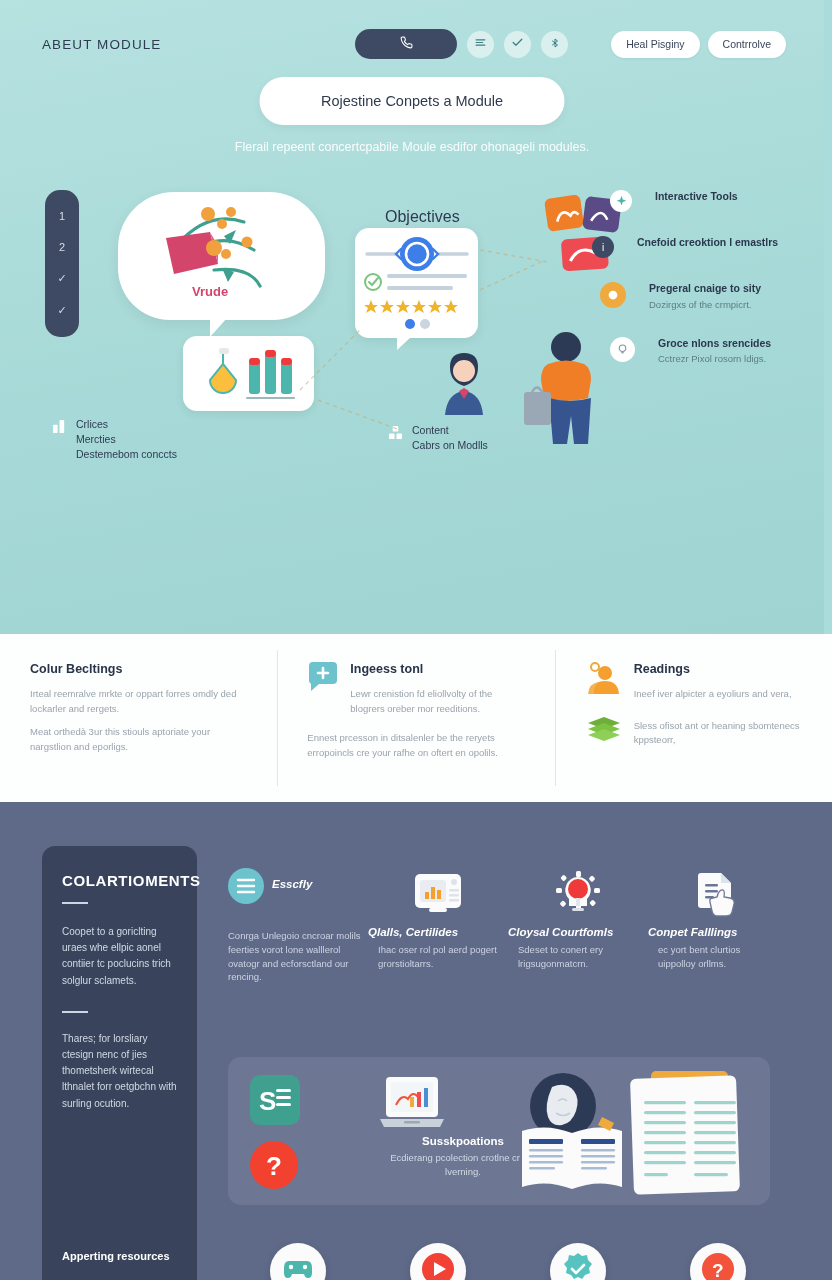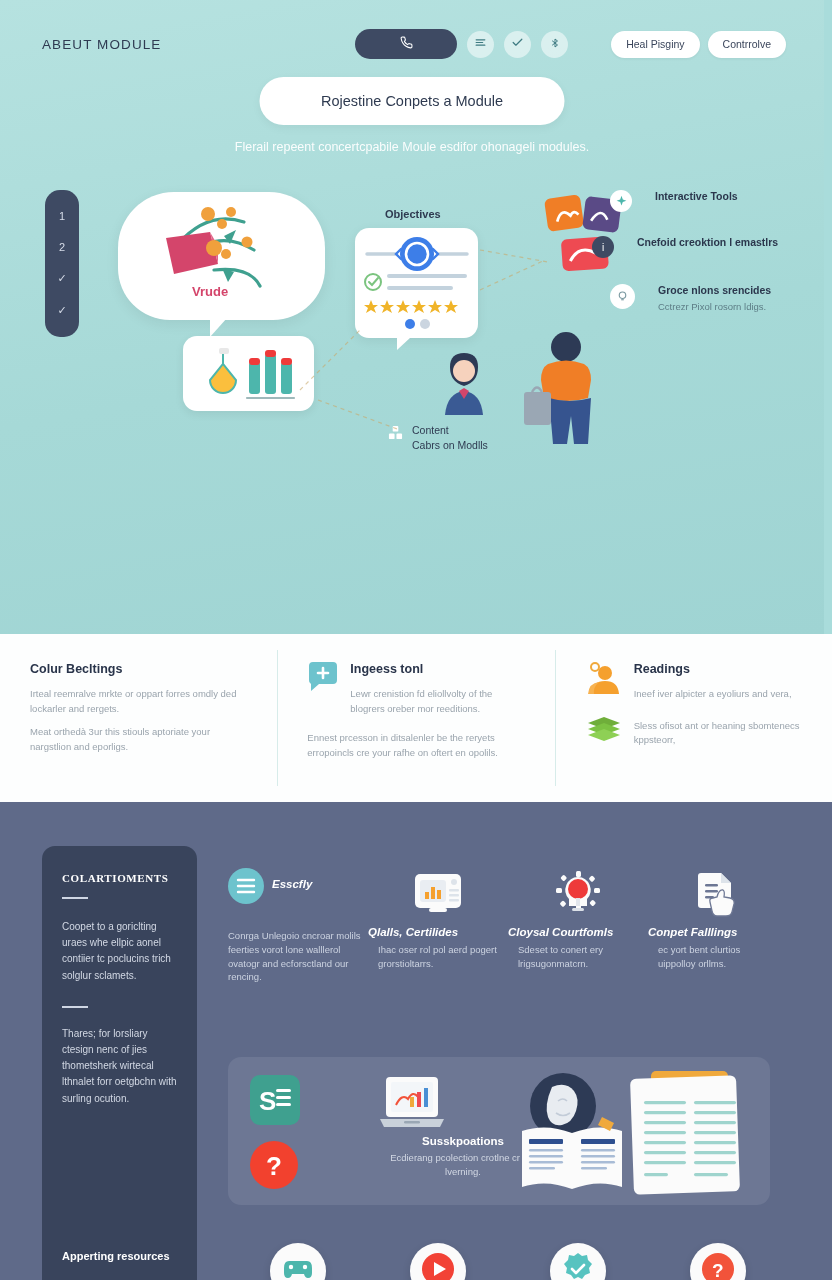--- a/index.html
+++ b/index.html
@@ -140,21 +140,21 @@
     position: absolute;
     left: 183px; top: 336px;
     width: 131px; height: 75px;
     background: #fff;
     border-radius: 14px;
     box-shadow: 0 3px 10px rgba(0,0,0,.07);
   }
 
   .obj-label {
     position: absolute; left: 385px; top: 208px;
-    font-size: 11px; color: #2e3a50; font-weight: 700;
+    font-size: 16px; color: #2e3a50; font-weight: 400;
   }
   .obj-card {
     position: absolute;
     left: 355px; top: 228px;
     width: 123px; height: 110px;
     background: #fff;
     border-radius: 14px;
     box-shadow: 0 3px 12px rgba(0,0,0,.07);
   }
   .obj-card::after {
@@ -205,21 +205,21 @@
   .dark-panel {
     position: absolute;
     left: 42px; top: 678px - 634px;
     top: 44px;
     width: 155px; height: 546px;
     background: #39445c;
     border-radius: 13px;
     padding: 26px 20px;
     color: #fff;
   }
-  .dp-title { font-size: 11px; font-weight: 700; letter-spacing: .6px; font-family: Liberation Serif, serif; }
+  .dp-title { font-size: 15px; font-weight: 700; letter-spacing: .6px; }
   .dp-rule { width: 26px; height: 2px; background: #cfd6e3; margin: 13px 0 20px; }
   .dp-body { font-size: 10px; line-height: 1.62; color: #d2d8e4; }
   .dp-foot { position:absolute; left:20px; bottom: 130px; font-size: 11px; font-weight: 700; color:#fff; }
 
   .feat-grid {
     position: absolute;
     left: 228px; top: 66px;
     width: 560px;
     display: flex;
     gap: 0;
@@ -406,20 +406,33 @@
     <g transform="rotate(7 62 24)">
         <rect x="44" y="8" width="36" height="33" rx="6" fill="#5a4a86"></rect>
       <path d="M52 32 q8 -16 16 -3" stroke="#fff" stroke-width="2.6" fill="none"></path>
       </g>
     <g transform="rotate(-4 44 66)">
         <rect x="22" y="48" width="46" height="32" rx="6" fill="#ee4a52"></rect>
       <path d="M30 70 q10 -16 26 -6" stroke="#fff" stroke-width="3" fill="none"></path>
       </g>
   </svg>
 
+  <div class="anno" style="left:52px;top:417px">
+    <span class="ic">
+      <svg width="15" height="15" viewBox="0 0 16 16">
+          <rect x="1" y="6" width="5" height="9" rx="1" fill="#fff"></rect>
+          <rect x="8" y="1" width="5" height="14" rx="1" fill="#fff"></rect>
+        </svg>
+    </span>
+    <div>
+      <div class="t1">Crlices</div>
+      <div class="t1">Mercties</div>
+      <div class="t1">Destemebom conccts</div>
+    </div>
+  </div>
 
   <div class="anno" style="left:388px;top:423px">
     <span class="ic">
       <svg width="15" height="15" viewBox="0 0 16 16">
           <rect x="5" y="1" width="6" height="6" rx="1" fill="#fff"></rect>
           <rect x="1" y="9" width="6" height="6" rx="1" fill="#fff"></rect>
           <rect x="9" y="9" width="6" height="6" rx="1" fill="#fff"></rect>
         </svg>
     </span>
     <div>
@@ -443,20 +456,31 @@
     </div>
 
 
     <div class="ritem" style="margin-top:24px;margin-left:-18px">
       <span class="rbadge" style="background:#3e4a63;color:#fff">i</span>
       <div>
         <div class="rh">Cnefoid creoktion l emastlrs</div>
       </div>
     </div>
 
+    <div class="ritem" style="margin-top:24px;margin-left:-10px">
+      <span class="rbadge" style="background:#f0a93c;width:26px;height:26px">
+        <svg width="14" height="14" viewBox="0 0 16 16" fill="#fff">
+            <circle cx="8" cy="8" r="5"></circle>
+          </svg>
+      </span>
+      <div>
+        <div class="rh">Pregeral cnaige to sity</div>
+        <div class="rb">Dozirgxs of the crmpicrt.</div>
+      </div>
+    </div>
 
     <div class="ritem" style="margin-top:26px;margin-left:0">
       <span class="rbadge" style="background:#fff;width:25px;height:25px">
         <svg width="13" height="13" viewBox="0 0 16 16" fill="none" stroke="#7a98a0" stroke-width="1.4">
           <circle cx="8" cy="6.5" r="4"></circle>
             <line x1="6.4" y1="12" x2="9.6" y2="12"></line>
         </svg>
       </span>
       <div>
         <div class="rh">Groce nlons srencides</div>

